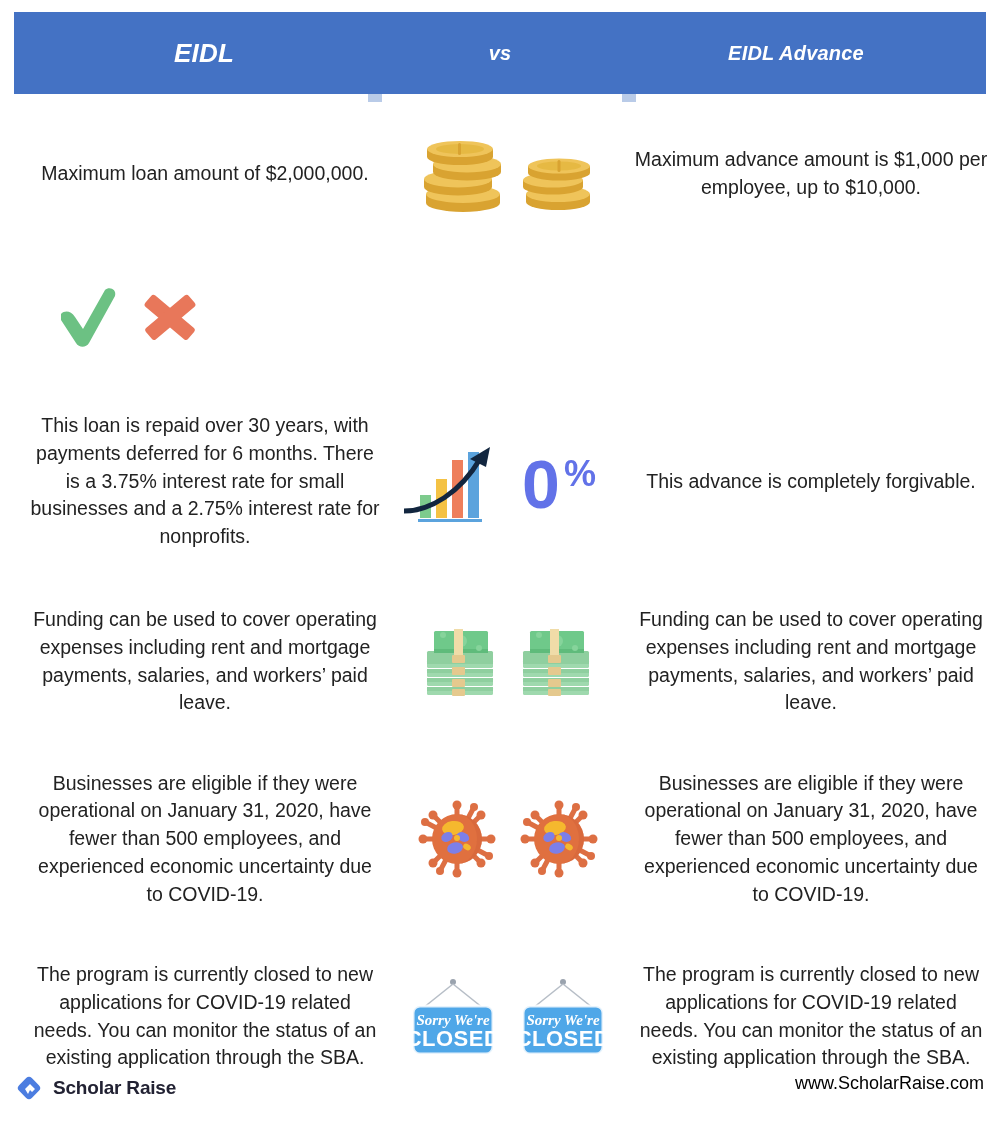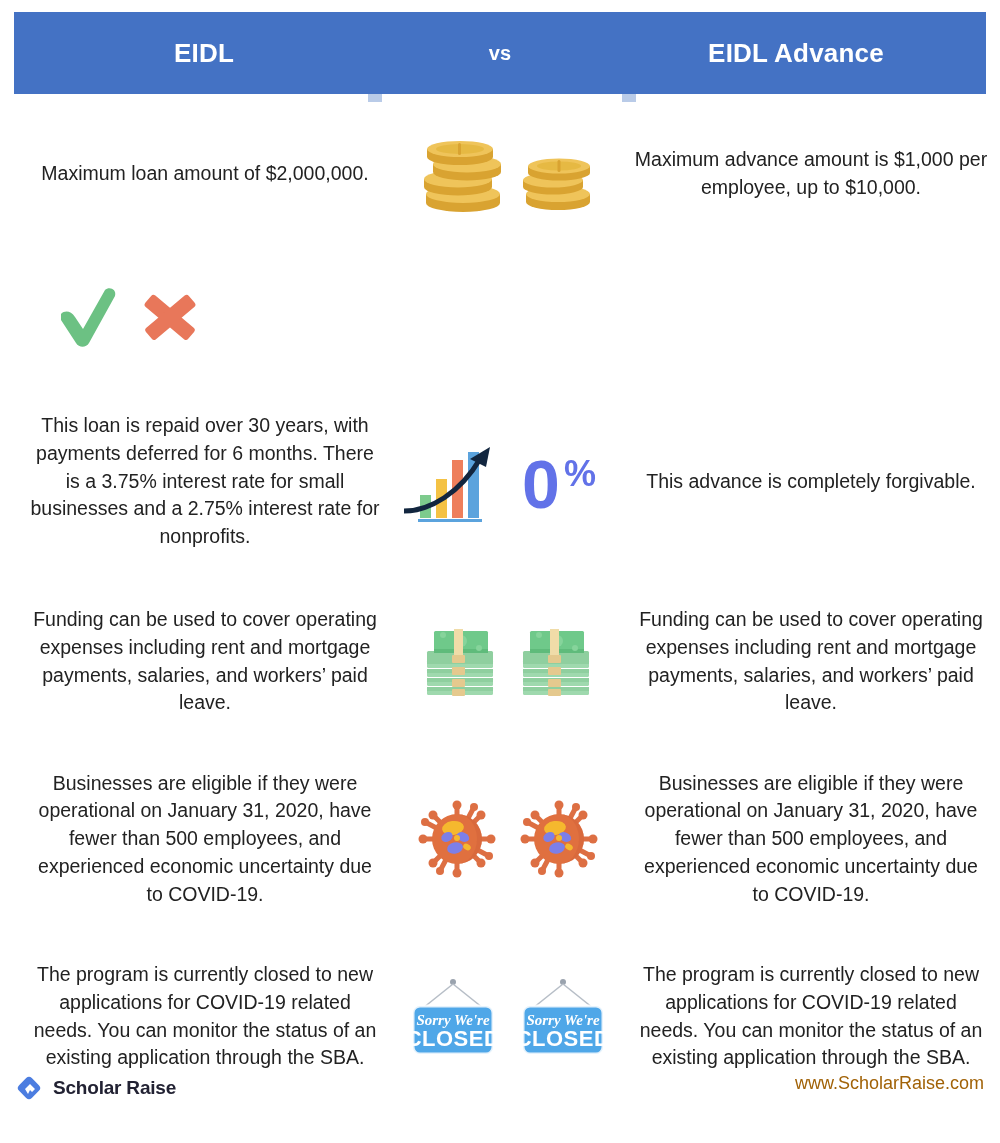--- a/index.html
+++ b/index.html
@@ -20,32 +20,33 @@
   
   .header-bar {
     position: absolute;
     left: 14px;
     top: 12px;
     width: 972px;
     height: 82px;
     background: #4472C4;
     display: flex;
     align-items: center;
+    font-style: italic;
   }
   .header-cell {
     display: flex;
     align-items: center;
     justify-content: center;
     color: #ffffff;
     font-weight: bold;
     letter-spacing: 0.2px;
   }
   .header-left  { width: 380px; font-size: 26px; }
   .header-mid   { width: 212px; font-size: 20px; }
-  .header-right { width: 380px; font-size: 26px; }
+  .header-right { width: 380px; font-size: 20px; }
 
   .header-tab {
     position: absolute;
     top: 94px;
     width: 14px;
     height: 8px;
     background: #b9cbe8;
   }
   .header-tab.t1 { left: 368px; }
   .header-tab.t2 { left: 622px; }
@@ -111,21 +112,21 @@
   .brand-name {
     font-size: 19px;
     font-weight: bold;
     color: #222233;
     letter-spacing: -0.2px;
   }
   .site-url {
     margin-left: auto;
     margin-right: 16px;
     font-size: 18px;
-    color: #a16207;
+    color: #000000;
   }
 </style>
 </head>
 <body>
 
 <div class="header-bar">
   <div class="header-cell header-left">EIDL</div>
   <div class="header-cell header-mid">vs</div>
   <div class="header-cell header-right">EIDL Advance</div>
 </div>

